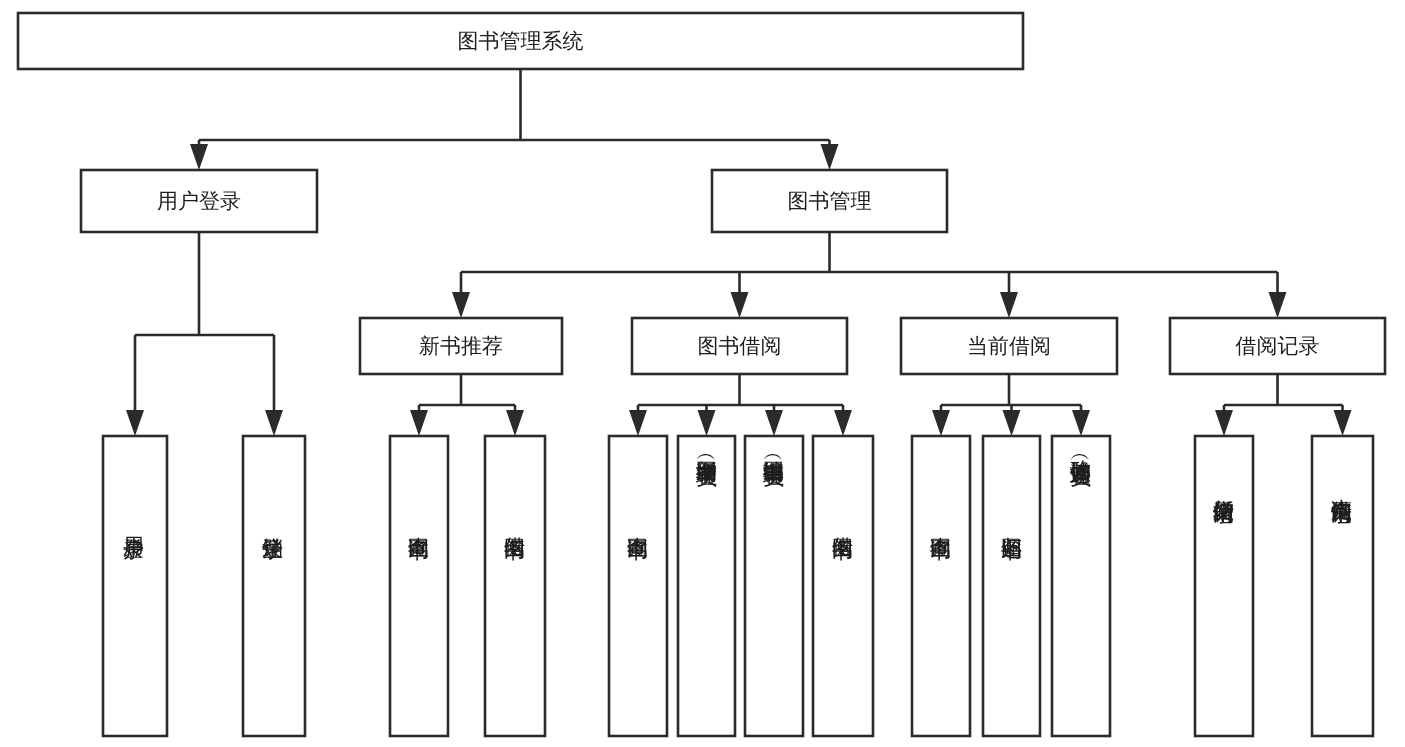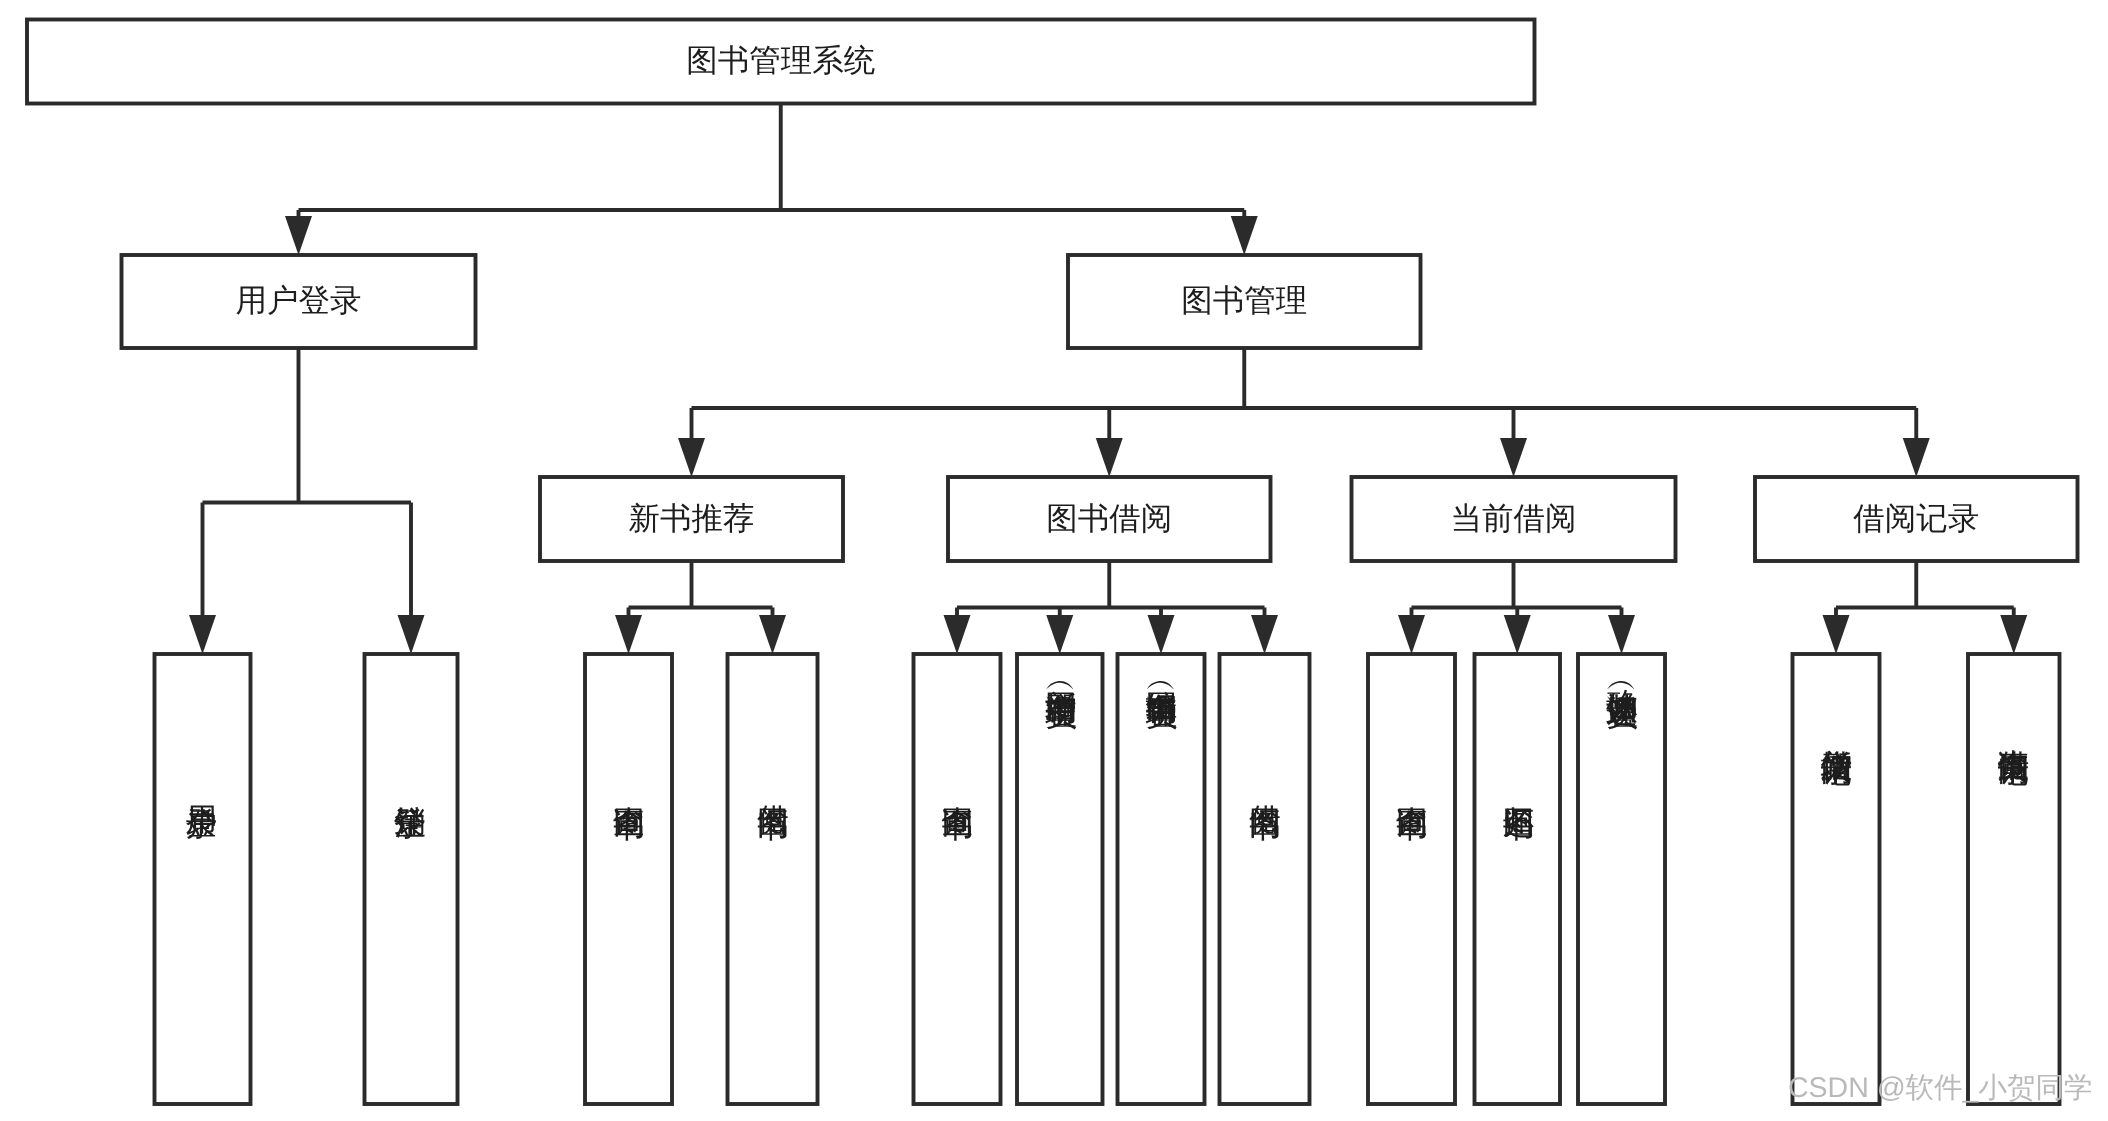--- a/index.html
+++ b/index.html
@@ -211,14 +211,13 @@
   <div class="node-label-v" style="left:627px;  top:520px;">查询图书</div>
   <div class="node-label-v" style="left:696px;  top:443px;">新增图书（管理员）</div>
   <div class="node-label-v" style="left:763px;  top:443px;">编辑图书（管理员）</div>
   <div class="node-label-v" style="left:832px;  top:520px;">借阅图书</div>
   <div class="node-label-v" style="left:930px;  top:520px;">查询图书</div>
   <div class="node-label-v" style="left:1001px; top:520px;">归还图书</div>
   <div class="node-label-v" style="left:1070px; top:443px;">确认归还（管理员）</div>
   <div class="node-label-v" style="left:1213px; top:482px;">新增借阅记录</div>
   <div class="node-label-v" style="left:1331px; top:482px;">查询借阅记录</div>
 
-  <div class="watermark" style="left:1192px; top:712px;">CSDN @软件_小贺同学</div>
 </div>
 
 </body></html>

